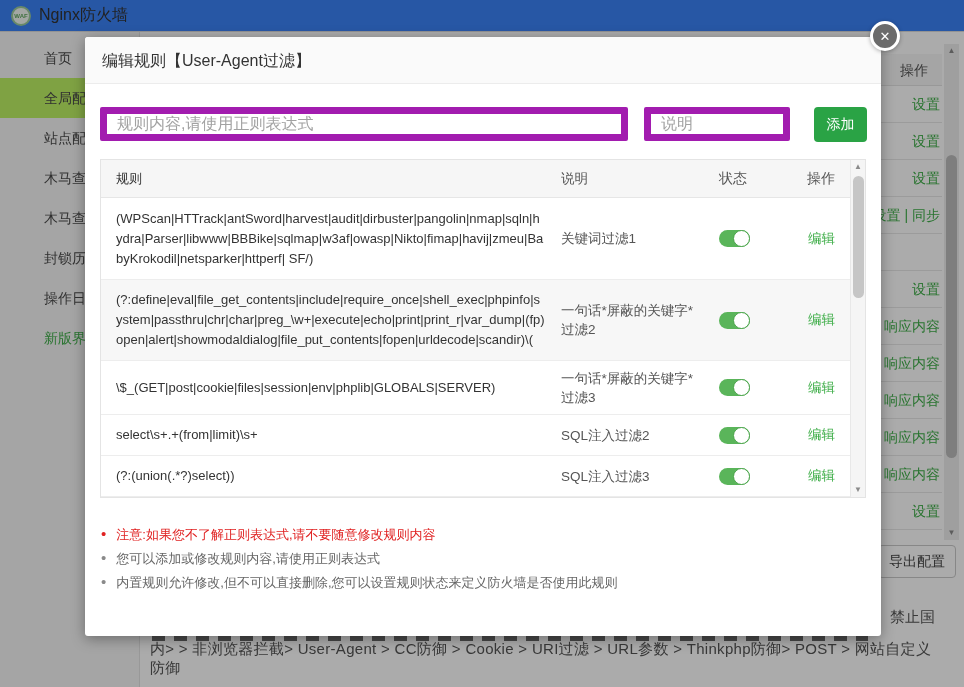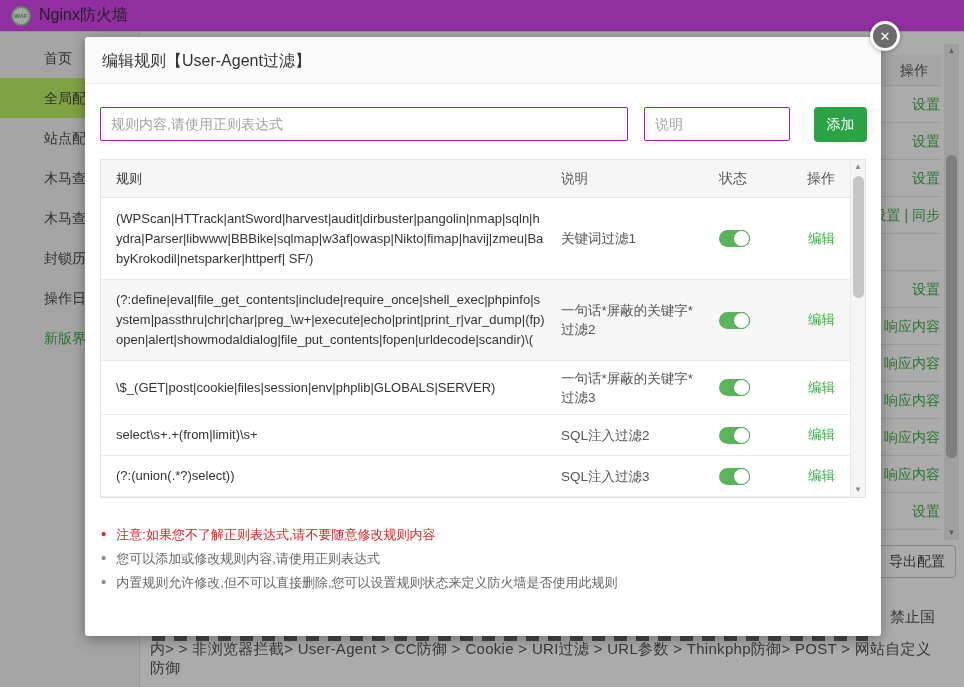--- a/index.html
+++ b/index.html
@@ -1,21 +1,21 @@
 <!DOCTYPE html>
 <html><head>
 <meta charset="utf-8">
 <style>
   * { margin:0; padding:0; box-sizing:border-box; }
   html,body { background:#888; }
   body { font-family:"Liberation Sans","DejaVu Sans",sans-serif; }
   .page { position:relative; width:964px; height:687px; background:#fff; overflow:hidden; margin:0 auto; }
 
   
-  .app-header { position:absolute; left:0; top:0; width:964px; height:32px; background:#d946ef; border-bottom:1px solid #dcdcdc; display:flex; align-items:center; z-index:1; }
+  .app-header { position:absolute; left:0; top:0; width:964px; height:32px; background:#3b82f6; border-bottom:1px solid #dcdcdc; display:flex; align-items:center; z-index:1; }
   .logo { width:20px; height:20px; margin-left:11px; border-radius:50%; border:2px solid #9ccc9c; background:#f4faf4; color:#5fa85f; font-size:6px; font-weight:bold; display:flex; align-items:center; justify-content:center; }
   .app-title { margin-left:8px; font-size:16px; color:#333; }
 
   .sidebar { position:absolute; left:0; top:32px; width:140px; height:655px; background:#f6f6f6; border-right:1px solid #e3e3e3; padding-top:6px; z-index:1; }
   .side-item { height:40px; line-height:40px; padding-left:44px; font-size:14px; color:#4a4a4a; cursor:pointer; }
   .side-item.active { background:#bef264; }
   .side-item.green { color:#3fae49; }
 
   .ops-col { position:absolute; left:700px; top:54px; width:242px; background:#fff; z-index:1; }
   .ops-header { height:32px; line-height:32px; background:#f7f7f7; border-bottom:1px solid #e3e3e3; text-align:right; padding-right:14px; font-size:14px; color:#555; }
@@ -37,21 +37,21 @@
 
   
   .overlay { position:absolute; inset:0; background:rgba(0,0,0,0.33); z-index:5; }
 
   
   .modal { position:absolute; left:85px; top:37px; width:796px; height:599px; background:#fff; border-radius:3px; box-shadow:0 3px 14px rgba(0,0,0,0.35); z-index:10; }
   .modal-close { position:absolute; top:-16px; right:-19px; width:30px; height:30px; background:#6b6b6b; border:3px solid #fff; border-radius:50%; color:#fff; font-size:13px; font-weight:bold; display:flex; align-items:center; justify-content:center; cursor:pointer; box-shadow:0 1px 4px rgba(0,0,0,0.3); }
   .modal-title-bar { height:47px; line-height:47px; background:#fafafa; border-bottom:1px solid #ececec; padding-left:17px; border-radius:3px 3px 0 0; }
   .modal-title { font-size:16px; color:#333; }
 
-  .inp { position:absolute; height:34px; border:1px solid #a21caf; border-radius:2px; font-size:14px; padding:0 10px; color:#333; font-family:inherit; }
+  .inp { position:absolute; height:34px; border:7px solid #a21caf; border-radius:2px; font-size:16px; padding:0 10px; color:#333; font-family:inherit; }
   .inp::placeholder { color:#a2a2a2; opacity:1; }
   .inp-rule { left:15px; top:70px; width:528px; }
   .inp-desc { left:559px; top:70px; width:146px; }
   .add-btn { position:absolute; left:729px; top:70px; width:53px; height:35px; background:#2aa345; border:none; border-radius:4px; color:#fff; font-size:14px; cursor:pointer; font-family:inherit; }
 
   .rule-table { position:absolute; left:15px; top:122px; width:766px; height:339px; border:1px solid #e4e4e4; overflow:hidden; background:#fff; }
   .t-head { display:flex; height:38px; background:#f6f6f6; border-bottom:1px solid #e6e6e6; align-items:center; font-size:14px; color:#555; }
   .t-row { display:flex; border-bottom:1px solid #ededed; align-items:center; background:#fff; }
   .t-row.shaded { background:#f7f7f7; }
   .c-rule { flex:0 0 460px; padding:10px 15px; font-size:13px; line-height:20px; color:#333; word-break:break-all; }

